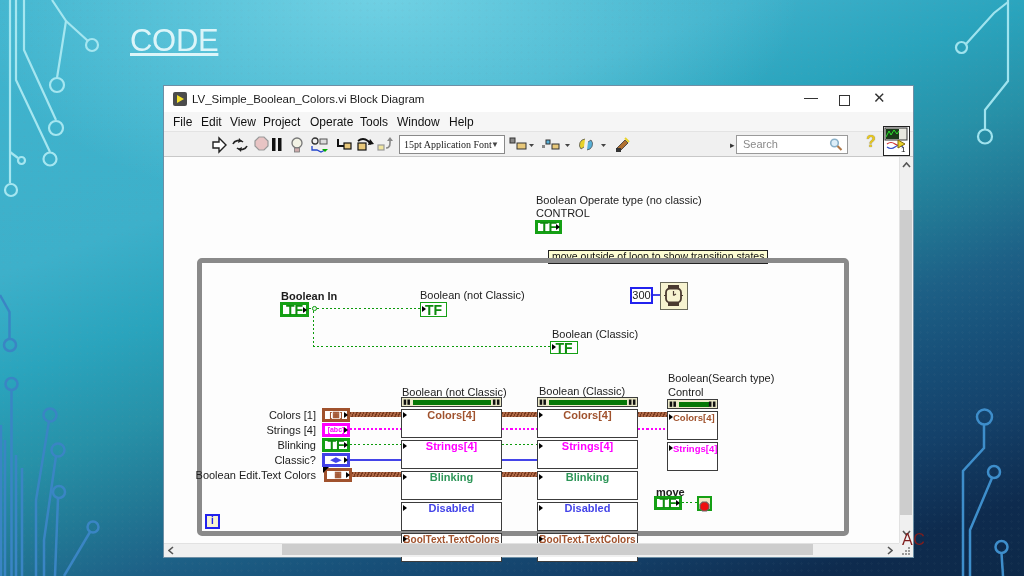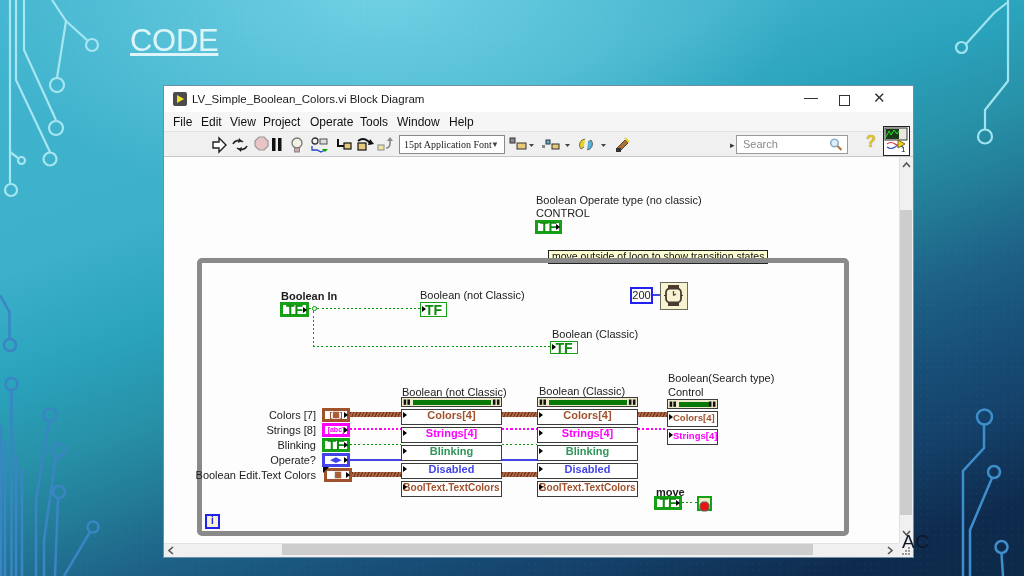--- a/index.html
+++ b/index.html
@@ -1,20 +1,20 @@
 <!DOCTYPE html>
 <html><head><meta charset="utf-8">
 <style>
 html,body{margin:0;padding:0;}
 body{width:1024px;height:576px;overflow:hidden;position:relative;
  font-family:"Liberation Sans",sans-serif;
  background:radial-gradient(rgba(120,140,150,0.05) 1px,rgba(0,0,0,0) 1.3px) 0 0/7px 7px,radial-gradient(560px 300px at 380px -10px,rgba(155,235,248,0.55) 0%,rgba(155,235,248,0.22) 45%,rgba(155,235,248,0) 75%),linear-gradient(160deg,#40b4ce 0%,#3db0ca 29%,#2aa4bd 40%,#2791a8 50%,#227a96 58%,#1d6086 66%,#174f78 74%,#14416a 82%,#0e2b4e 92%,#0d2949 100%);}
 #traces{position:absolute;left:0;top:0;width:1024px;height:576px;}
 #codetitle{position:absolute;left:130px;top:22.5px;font-size:31px;letter-spacing:-0.3px;color:#dcf5f9;text-decoration:underline;}
-#ac{position:absolute;left:902px;top:531px;font-size:19px;letter-spacing:0.5px;color:#0f172a;z-index:9;}
+#ac{position:absolute;left:902px;top:531px;font-size:16px;letter-spacing:0.5px;color:#7f1d1d;z-index:9;}
 #win{position:absolute;left:164px;top:86px;width:749px;height:471px;background:#fff;outline:1px solid #6e8fa5;}
 .abs{position:absolute;}
 #titlebar{position:absolute;left:0;top:0;width:749px;height:26px;background:#fff;}
 #menubar{position:absolute;left:0;top:26px;width:749px;height:19px;background:#f6f6f6;font-size:12px;color:#111;}
 #menubar span{position:absolute;top:3px;}
 #toolbar{position:absolute;left:0;top:45px;width:749px;height:26px;background:#f0f0f0;border-top:1px solid #e3e3e3;border-bottom:1px solid #c8c8c8;box-sizing:border-box;}
 #diagram{position:absolute;left:0;top:71px;width:735px;height:386px;background:#fdfdfd;overflow:hidden;}
 #vsb{position:absolute;left:735px;top:71px;width:14px;height:386px;background:#f0f0f0;border-left:1px solid #e2e2e2;box-sizing:border-box;}
 #hsb{position:absolute;left:0;top:457px;width:735px;height:14px;background:#f0f0f0;border-top:1px solid #e2e2e2;box-sizing:border-box;}
 #corner{position:absolute;left:735px;top:457px;width:14px;height:14px;background:#f0f0f0;}
@@ -30,21 +30,21 @@
 
 .wgreen{position:absolute;background:repeating-linear-gradient(90deg,#0c9a0c 0 2px,rgba(0,0,0,0) 2px 4.2px);height:1.3px;}
 .wgreenv{position:absolute;background:repeating-linear-gradient(0deg,#0c9a0c 0 2px,rgba(0,0,0,0) 2px 4.2px);width:1.3px;}
 .wbrown{position:absolute;height:4.5px;background:#9c5030;background-image:repeating-linear-gradient(115deg,rgba(60,20,0,.38) 0 1.2px,rgba(255,210,170,.18) 1.2px 3px);}
 .wpink{position:absolute;height:2.2px;background:repeating-linear-gradient(90deg,#ff00ff 0 2.2px,rgba(0,0,0,0) 2.2px 4.2px);}
 .wblue{position:absolute;height:2px;background:#4343e8;}
 
 .pnode{position:absolute;width:101px;}
 .pnhead{height:10px;background:#eceac9;border:1px solid #3c3c3c;box-sizing:border-box;position:relative;}
 .pnbar{position:absolute;left:11px;top:1.5px;height:5px;background:#067806;}
-.pnrow{height:16px;margin-top:2px;background:#fff;border:1px solid #3c3c3c;box-sizing:border-box;position:relative;font-size:11px;text-align:center;line-height:11px;font-weight:bold;overflow:hidden;white-space:nowrap;}
+.pnrow{height:29px;margin-top:2px;background:#fff;border:1px solid #3c3c3c;box-sizing:border-box;position:relative;font-size:11px;text-align:center;line-height:11px;font-weight:bold;overflow:hidden;white-space:nowrap;}
 .rarr{position:absolute;left:1px;top:2px;width:0;height:0;border-top:3.5px solid transparent;border-bottom:3.5px solid transparent;border-left:4.5px solid #000;}
 </style></head>
 <body>
 <svg id="traces" xmlns="http://www.w3.org/2000/svg" viewBox="0 0 1024 576">
  <g stroke="#a5e6f0" stroke-width="2.2" fill="none">
   <path d="M10 0 V183"></path>
       <circle cx="11" cy="190" r="6"></circle>
   <path d="M10 152 L18 158"></path>
       <circle cx="21.5" cy="160.5" r="3.5"></circle>
   <path d="M16 0 V80 L50 152"></path>
@@ -194,21 +194,21 @@
       <span class="tft">TF</span>
       <span class="arr" style="left:1px;top:3px;"></span>
     </div>
  <div class="wgreenv" style="left:149px;top:224px;height:37px;"></div>
  <div class="wgreen" style="left:149px;top:260px;width:237px;"></div>
  <div class="lbl" style="left:388px;top:242px;">Boolean (Classic)</div>
  <div class="tf tfi" style="left:386px;top:255px;width:28px;height:13px;">
       <span class="tft">TF</span>
       <span class="arr" style="left:1px;top:2px;"></span>
     </div>
- <div class="abs" style="left:466px;top:201px;width:23px;height:17px;background:#fff;border:2.5px solid #2222ee;box-sizing:border-box;font-size:11px;line-height:12px;text-align:center;color:#222;">200</div>
+ <div class="abs" style="left:466px;top:201px;width:23px;height:17px;background:#fff;border:2.5px solid #2222ee;box-sizing:border-box;font-size:11px;line-height:12px;text-align:center;color:#222;">300</div>
  <div class="wblue" style="left:489px;top:208px;width:8px;"></div>
  <div class="abs" style="left:496px;top:196px;width:28px;height:28px;background:#f7f3d0;border:1.5px solid #6a6a5a;box-sizing:border-box;">
   <svg width="25" height="25" viewBox="0 0 25 25" xmlns="http://www.w3.org/2000/svg">
    <rect x="7" y="2" width="11" height="4" fill="#4a3a30"></rect>
         <rect x="7" y="19" width="11" height="4" fill="#4a3a30"></rect>
    <rect x="5" y="5.5" width="15" height="14" rx="4" fill="#f7f3d0" stroke="#4a3a30" stroke-width="1.8"></rect>
    <path d="M12.5 12.5 L12.5 8 M12.5 12.5 L15 11" stroke="#4a3a30" stroke-width="1.2" fill="none"></path>
    <path d="M3 12.5 h2 M20 12.5 h2" stroke="#4a3a30" stroke-width="1"></path>
   </svg>
  </div>
@@ -244,24 +244,24 @@
         <div class="pnbar" style="width:30px;"></div>
         <span style="position:absolute;left:1px;top:0px;font-size:7px;line-height:8px;color:#111;">▮▮</span>
         <span style="position:absolute;right:1px;top:0px;font-size:7px;line-height:8px;color:#111;">▮▮</span>
       </div>
   <div class="pnrow" style="color:#a0522d;font-size:9.5px;text-align:left;padding-left:5px;"><span class="rarr"></span>Colors[4]</div>
   <div class="pnrow" style="color:#ff00ff;font-size:9.5px;text-align:left;padding-left:5px;"><span class="rarr"></span>Strings[4]</div>
  </div>
  <div class="lbl" style="left:504px;top:286px;">Boolean(Search type)</div>
  <div class="lbl" style="left:504px;top:300px;">Control</div>
 
- <div class="lbl" style="left:0px;top:322.5px;width:152px;text-align:right;">Colors [7]</div>
- <div class="lbl" style="left:0px;top:337.5px;width:152px;text-align:right;">Strings [8]</div>
+ <div class="lbl" style="left:0px;top:322.5px;width:152px;text-align:right;">Colors [1]</div>
+ <div class="lbl" style="left:0px;top:337.5px;width:152px;text-align:right;">Strings [4]</div>
  <div class="lbl" style="left:0px;top:352.5px;width:152px;text-align:right;">Blinking</div>
- <div class="lbl" style="left:0px;top:367.5px;width:152px;text-align:right;">Operate?</div>
+ <div class="lbl" style="left:0px;top:367.5px;width:152px;text-align:right;">Classic?</div>
  <div class="lbl" style="left:0px;top:382.5px;width:152px;text-align:right;">Boolean Edit.Text Colors</div>
  <div class="tf" style="left:158px;top:321.5px;width:28px;height:14px;border:3px solid #a0522d;">
       <span style="font-size:8px;color:#a0522d;font-weight:bold;">[▦]</span>
       <span class="arr" style="right:-1px;top:1px;"></span>
     </div>
  <div class="tf" style="left:158px;top:336.5px;width:28px;height:14px;border:3px solid #ff00ff;">
       <span style="font-size:7px;color:#ff00ff;font-weight:bold;">[abc]</span>
       <span class="arr" style="right:-1px;top:1px;"></span>
     </div>
  <div class="tf tfc" style="left:158px;top:351.5px;width:28px;height:14px;">

